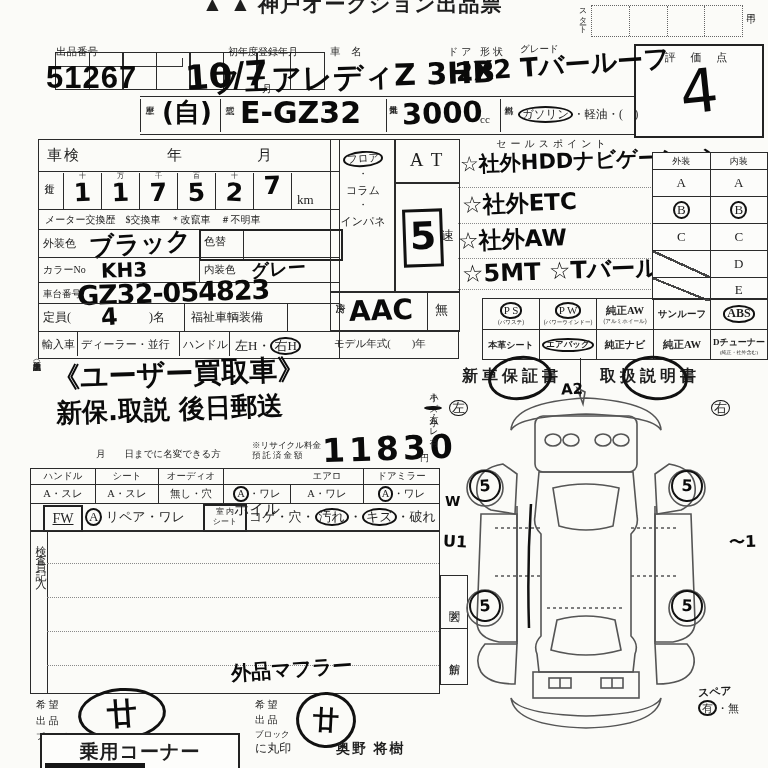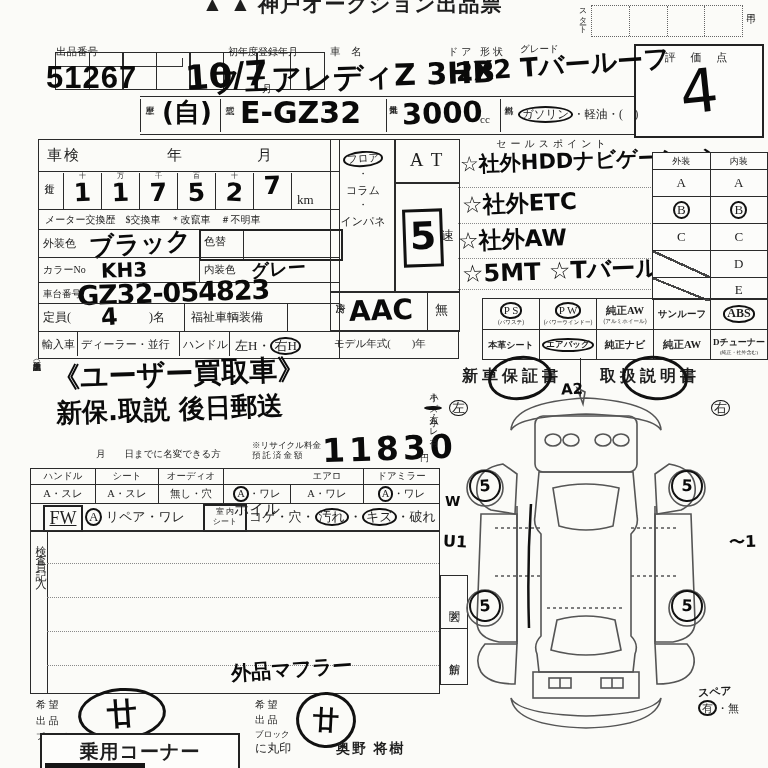--- a/index.html
+++ b/index.html
@@ -322,21 +322,21 @@
         <span class="ocl">A</span>
           <span>・ワレ</span>
       </div>
       <div class="lbl br cellc" style="width:72px;font-size:10.5px;">A・ワレ</div>
       <div class="lbl cellc" style="flex:1;font-size:10.5px;">
         <span class="ocl">A</span>
           <span>・ワレ</span>
       </div>
     </div>
     <div style="position:relative;height:26px;border-top:1.5px solid #2b2b2b;">
-      <div class="abs b2 lbl cellc" style="left:12px;top:1px;width:36px;height:23px;font-size:18px;text-decoration:underline;">FW</div>
+      <div class="abs b2 lbl cellc" style="left:12px;top:1px;width:36px;height:23px;font-size:14px;text-decoration:underline;">FW</div>
       <div class="abs lbl" style="left:54px;top:4px;font-size:13px;">
         <span class="ocl" style="border-width:2.5px;">A</span> <span>リペア・ワレ</span>
       </div>
       <div class="abs b2" style="left:172px;top:0px;width:40px;height:24px;text-align:center;">
         <div class="lbl" style="font-size:8px;line-height:11px;">室 内</div>
         <div class="lbl" style="font-size:8px;line-height:9px;">シート</div>
       </div>
       <div class="abs lbl" style="left:218px;top:4px;font-size:13px;">
         <span>コゲ・穴・</span><span class="ocl" style="border-width:2.5px;">汚れ</span><span>・</span><span class="ocl" style="border-width:2.5px;">キズ</span><span>・破れ</span>
       </div>

